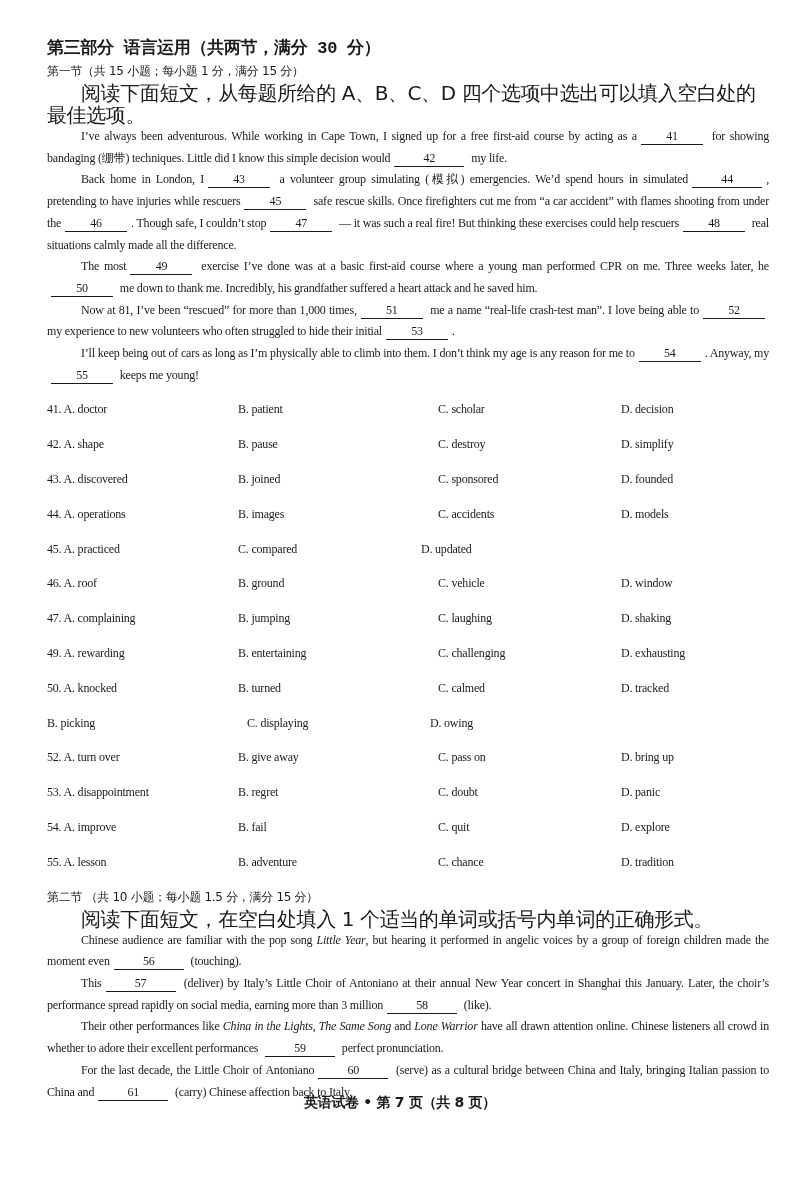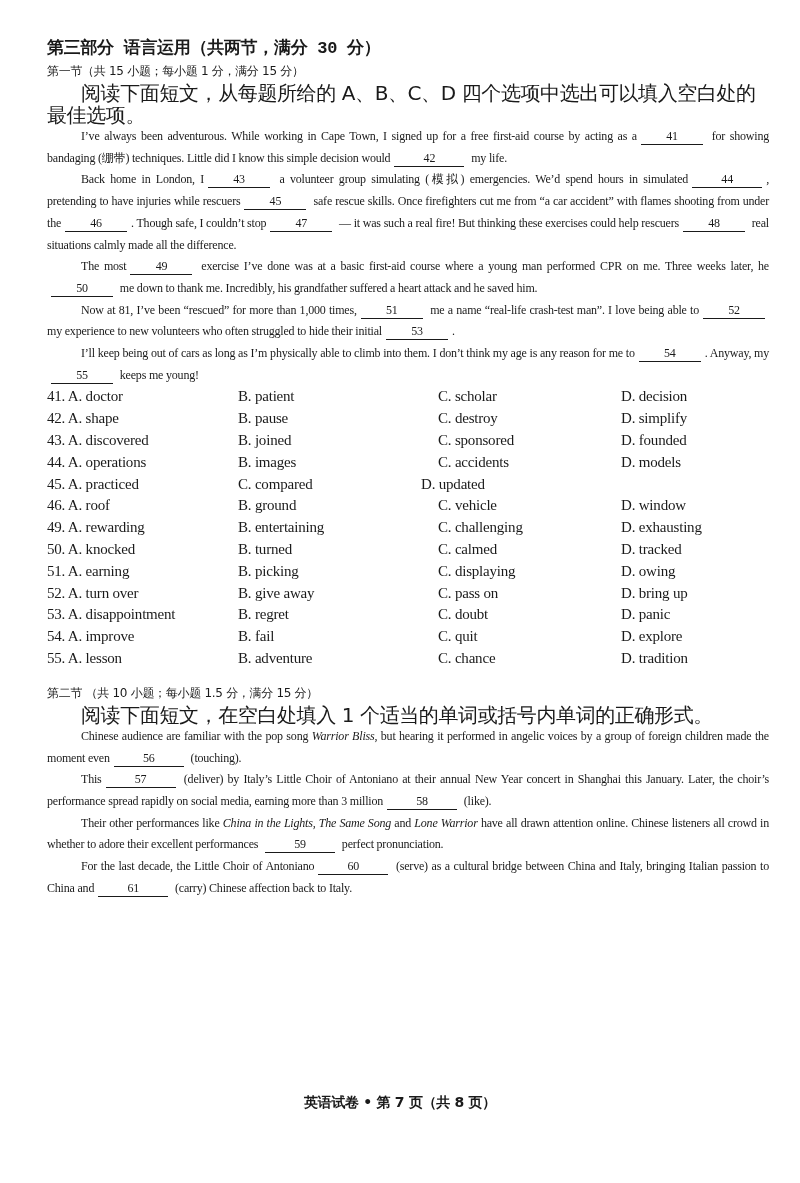--- a/index.html
+++ b/index.html
@@ -7,21 +7,21 @@
          font-family: "Liberation Serif", "DejaVu Serif", serif; }
   .page { position: absolute; left: 47px; top: 38px; width: 722px; }
   .h-part { font-family: Liberation Mono, monospace; font-weight: bold; font-size: 17px; line-height: 22px; height: 22px; letter-spacing: -0.3px; }
   .h-sec { font-family: "DejaVu Sans", sans-serif; font-size: 12px; line-height: 22px; height: 22px; letter-spacing: -0.3px; }
   .instr { font-family: "DejaVu Sans", sans-serif; font-size: 20px; line-height: 22px; text-indent: 34px; letter-spacing: -0.4px; }
   .para { font-size: 12px; line-height: 21.7px; text-align: justify; text-indent: 34px; letter-spacing: -0.2px; }
   .blank { display: inline-block; border-bottom: 1px solid #1a1a1a; text-align: center; line-height: 16px; margin: 0 4px; text-indent: 0; }
   .b-m { width: 62px; }
   .b-l { width: 70px; }
   .opts { margin-top: 0; }
-  .opt-row { display: flex; font-size: 15px; line-height: 21.8px; height: 21.8px; letter-spacing: -0.2px; }
+  .opt-row { display: flex; font-size: 12px; line-height: 21.8px; height: 21.8px; letter-spacing: -0.2px; margin-top: 13px; }
   .opt-row .c1 { width: 191px; }
   .opt-row .c2 { width: 200px; }
   .opt-row .c3 { width: 183px; }
   .opt-row .c4 { width: 148px; }
   .gap { height: 12px; }
   i { font-style: italic; }
   .footer { position: absolute; top: 1094px; left: 0; width: 800px; text-align: center;
             font-family: "DejaVu Sans", sans-serif; font-size: 14px; font-weight: bold; letter-spacing: -0.3px; }
 </style>
 </head>
@@ -73,33 +73,38 @@
         <span class="c3">C. compared</span>
         <span class="c4">D. updated</span>
       </div>
       <div class="opt-row">
         <span class="c1">46. A. roof</span>
         <span class="c2">B. ground</span>
         <span class="c3">C. vehicle</span>
         <span class="c4">D. window</span>
       </div>
       <div class="opt-row">
+        <span class="c1">47. A. complaining</span>
+        <span class="c2">B. jumping</span>
+        <span class="c3">C. laughing</span>
+        <span class="c4">D. shaking</span>
+      </div>
+      <div class="opt-row">
         <span class="c1">49. A. rewarding</span>
         <span class="c2">B. entertaining</span>
         <span class="c3">C. challenging</span>
         <span class="c4">D. exhausting</span>
       </div>
       <div class="opt-row">
         <span class="c1">50. A. knocked</span>
         <span class="c2">B. turned</span>
         <span class="c3">C. calmed</span>
         <span class="c4">D. tracked</span>
       </div>
       <div class="opt-row">
-        <span class="c1">51. A. earning</span>
         <span class="c2">B. picking</span>
         <span class="c3">C. displaying</span>
         <span class="c4">D. owing</span>
       </div>
       <div class="opt-row">
         <span class="c1">52. A. turn over</span>
         <span class="c2">B. give away</span>
         <span class="c3">C. pass on</span>
         <span class="c4">D. bring up</span>
       </div>
@@ -121,21 +126,21 @@
         <span class="c3">C. chance</span>
         <span class="c4">D. tradition</span>
       </div>
     </div>
 
   <div class="gap"></div>
 
   <div class="h-sec">第二节 （共 10 小题；每小题 1.5 分，满分 15 分）</div>
   <div class="instr">阅读下面短文，在空白处填入 1 个适当的单词或括号内单词的正确形式。</div>
 
-  <div class="para"><span>Chinese audience are familiar with the pop song</span> <i>Warrior Bliss</i><span>, but hearing it performed in angelic voices by a group of foreign children made the moment even</span><span class="blank b-l">56</span> <span>(touching).</span></div>
+  <div class="para"><span>Chinese audience are familiar with the pop song</span> <i>Little Year</i><span>, but hearing it performed in angelic voices by a group of foreign children made the moment even</span><span class="blank b-l">56</span> <span>(touching).</span></div>
 
   <div class="para"><span>This</span><span class="blank b-l">57</span> <span>(deliver) by Italy’s Little Choir of Antoniano at their annual New Year concert in Shanghai this January. Later, the choir’s performance spread rapidly on social media, earning more than 3 million</span><span class="blank b-l">58</span> <span>(like).</span></div>
 
   <div class="para"><span>Their other performances like</span> <i>China in the Lights, The Same Song</i> <span>and</span> <i>Lone Warrior</i> <span>have all drawn attention online. Chinese listeners all crowd in whether to adore their excellent performances</span> <span class="blank b-l">59</span> <span>perfect pronunciation.</span></div>
 
   <div class="para"><span>For the last decade, the Little Choir of Antoniano</span><span class="blank b-l">60</span> <span>(serve) as a cultural bridge between China and Italy, bringing Italian passion to China and</span><span class="blank b-l">61</span> <span>(carry) Chinese affection back to Italy.</span></div>
 
 </div>
 
 <div class="footer">英语试卷 • 第 7 页（共 8 页）</div>

